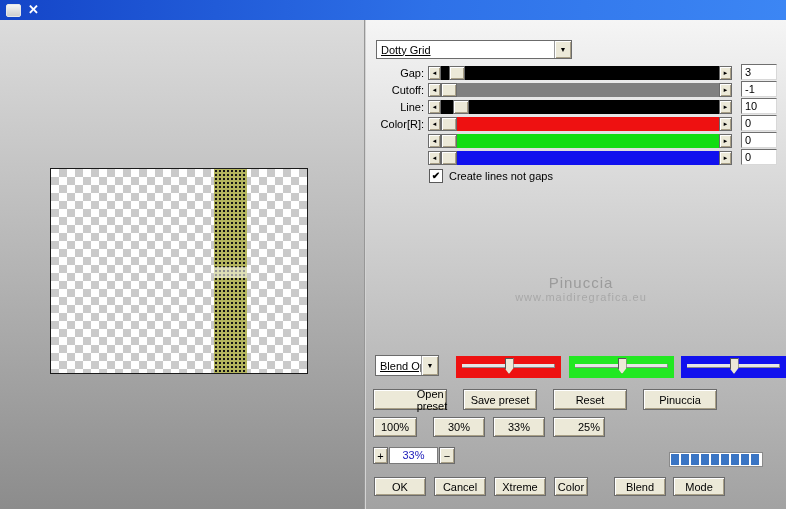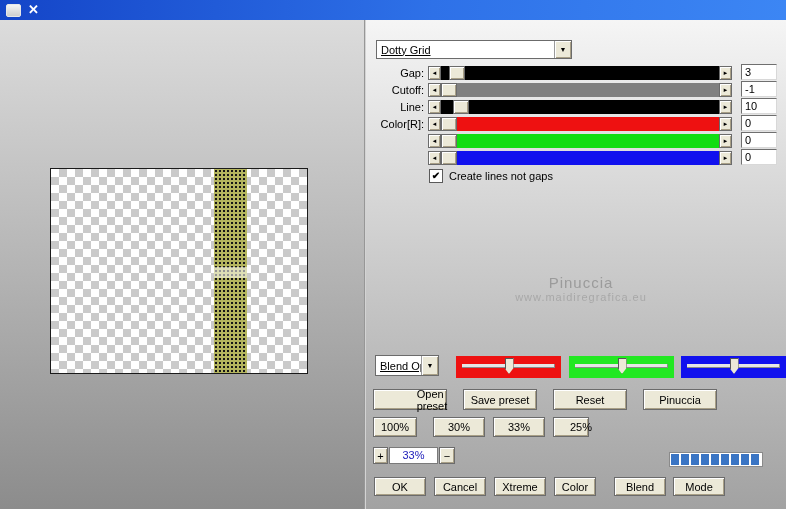--- a/index.html
+++ b/index.html
@@ -189,37 +189,37 @@
   </div>
 
   <div class="btn" style="position:absolute;left:7px;top:369px;width:74px;height:21px;padding-left:44px;">Open preset</div>
   <div class="btn" style="position:absolute;left:97px;top:369px;width:74px;height:21px;">Save preset</div>
   <div class="btn" style="position:absolute;left:187px;top:369px;width:74px;height:21px;">Reset</div>
   <div class="btn" style="position:absolute;left:277px;top:369px;width:74px;height:21px;">Pinuccia</div>
 
   <div class="btn" style="position:absolute;left:7px;top:397px;width:44px;height:20px;">100%</div>
   <div class="btn" style="position:absolute;left:67px;top:397px;width:52px;height:20px;">30%</div>
   <div class="btn" style="position:absolute;left:127px;top:397px;width:52px;height:20px;">33%</div>
-  <div class="btn" style="position:absolute;left:187px;top:397px;width:36px;height:20px;padding-left:20px;">25%</div>
+  <div class="btn" style="position:absolute;left:187px;top:397px;width:52px;height:20px;padding-left:20px;">25%</div>
 
   <div class="btn" style="position:absolute;left:7px;top:427px;width:15px;height:17px;">+</div>
   <div class="stepfield">33%</div>
   <div class="btn" style="position:absolute;left:73px;top:427px;width:16px;height:17px;">−</div>
 
   <div class="progress">
       <span class="seg" style="background: rgb(58, 117, 196);"></span>
       <span class="seg" style="background: rgb(58, 117, 196);"></span>
       <span class="seg" style="background: rgb(58, 117, 196);"></span>
       <span class="seg" style="background: rgb(58, 117, 196);"></span>
       <span class="seg" style="background: rgb(58, 117, 196);"></span>
       <span class="seg" style="background: rgb(58, 117, 196);"></span>
       <span class="seg" style="background: rgb(58, 117, 196);"></span>
       <span class="seg" style="background: rgb(58, 117, 196);"></span>
       <span class="seg" style="background: rgb(58, 117, 196);"></span>
     </div>
 
   <div class="btn" style="position:absolute;left:8px;top:457px;width:52px;height:19px;">OK</div>
   <div class="btn" style="position:absolute;left:68px;top:457px;width:52px;height:19px;">Cancel</div>
   <div class="btn" style="position:absolute;left:128px;top:457px;width:52px;height:19px;">Xtreme</div>
-  <div class="btn" style="position:absolute;left:188px;top:457px;width:42px;height:19px;">Color</div>
+  <div class="btn" style="position:absolute;left:188px;top:457px;width:34px;height:19px;">Color</div>
   <div class="btn" style="position:absolute;left:248px;top:457px;width:52px;height:19px;">Blend</div>
   <div class="btn" style="position:absolute;left:307px;top:457px;width:52px;height:19px;">Mode</div>
 </div>
 
 </body></html>

